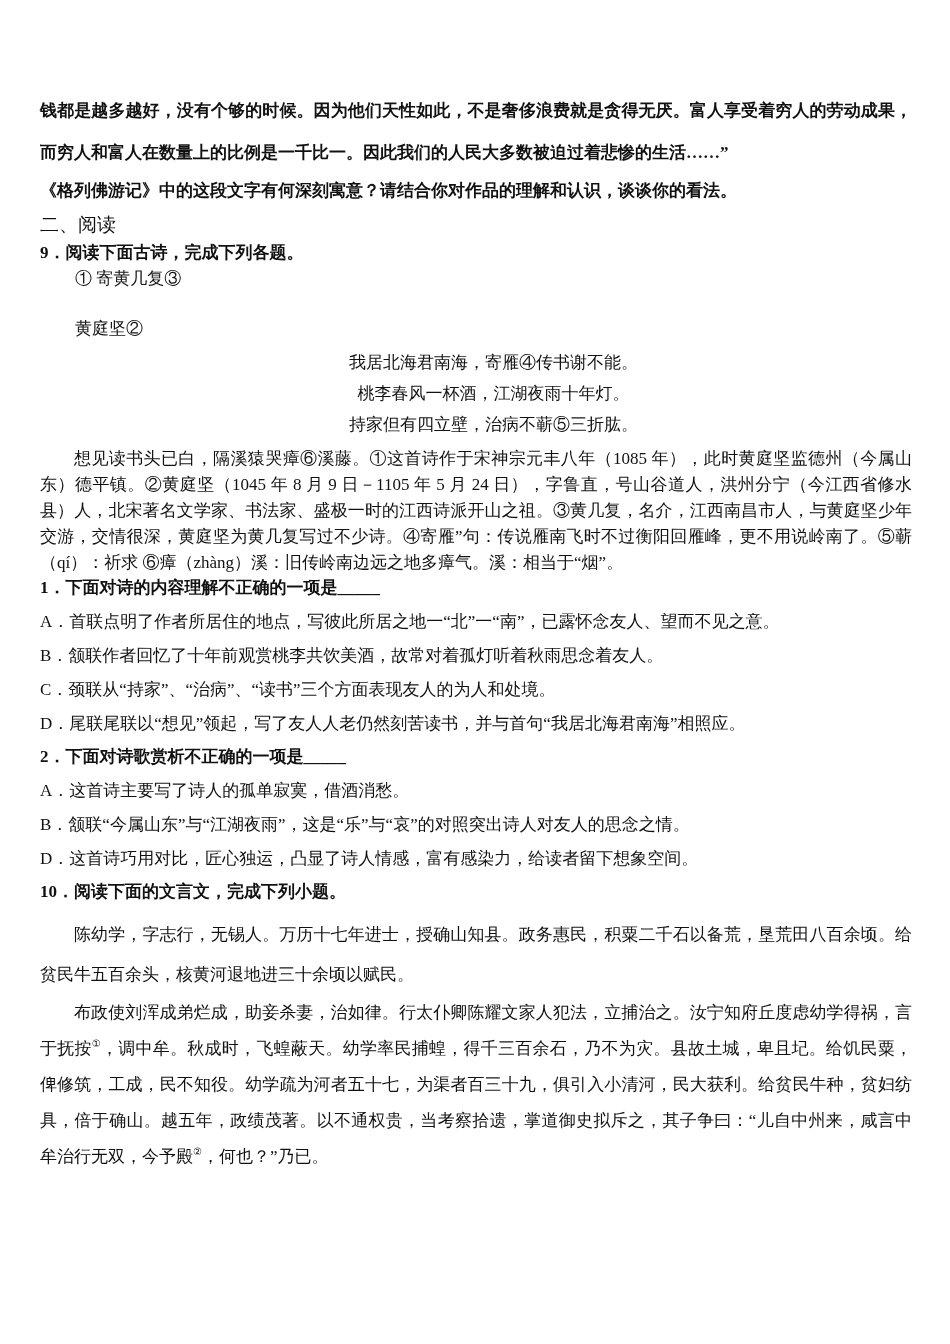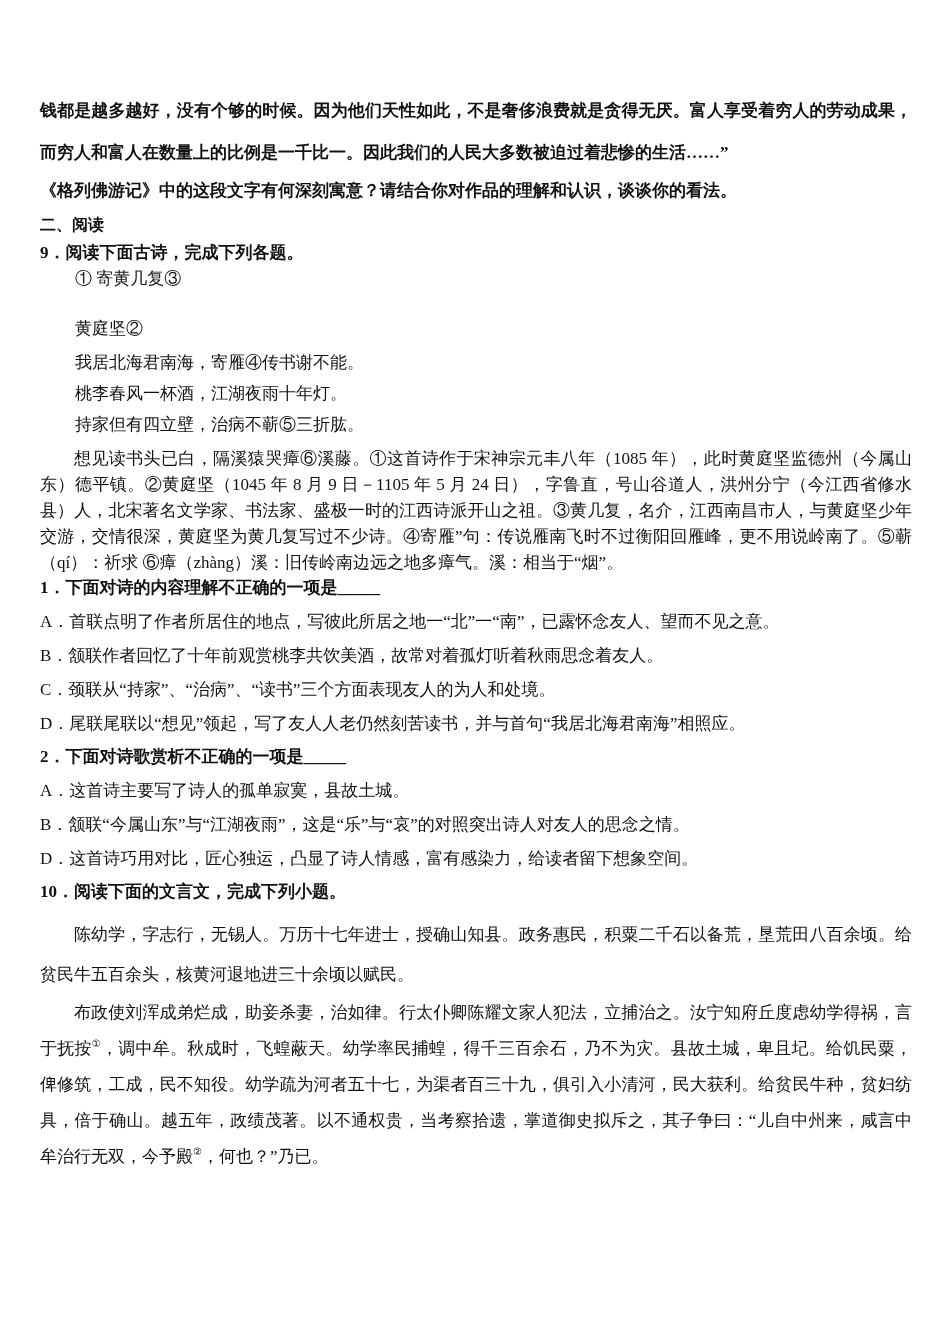--- a/index.html
+++ b/index.html
@@ -28,40 +28,40 @@
     text-align: justify;
     text-justify: inter-character;
   }
   .intro-question {
     font-weight: bold;
     line-height: 34px;
     margin-top: 0;
   }
 
   .section-title {
-    font-weight: bold;
-    font-size: 16px;
+    font-weight: normal;
+    font-size: 19px;
     line-height: 26px;
     margin: 4px 0 0 0;
   }
 
   .stem {
     line-height: 20px;
     margin: 0 0 13px 0;
     font-weight: bold;
   }
   .stem-q9 { margin-top: 5px; margin-bottom: 6px; }
 
   .poem {
     margin-left: 35px;
     margin-top: 6px;
   }
   .poem-title   { line-height: 20px; margin-bottom: 30px; }
   .poem-author  { line-height: 20px; margin-bottom: 14px; }
-  .poem-line    { line-height: 20px; margin-bottom: 11px; }
+  .poem-line    { line-height: 20px; margin-bottom: 11px; text-align: center; }
 
   .notes {
     text-indent: 2em;
     line-height: 26px;
     text-align: justify;
     text-justify: inter-character;
     margin-bottom: 2px;
   }
 
   .option {
@@ -106,21 +106,21 @@
 
   <p class="notes">想见读书头已白，隔溪猿哭瘴⑥溪藤。①这首诗作于宋神宗元丰八年（1085 年），此时黄庭坚监德州（今属山东）德平镇。②黄庭坚（1045 年 8 月 9 日－1105 年 5 月 24 日），字鲁直，号山谷道人，洪州分宁（今江西省修水县）人，北宋著名文学家、书法家、盛极一时的江西诗派开山之祖。③黄几复，名介，江西南昌市人，与黄庭坚少年交游，交情很深，黄庭坚为黄几复写过不少诗。④寄雁”句：传说雁南飞时不过衡阳回雁峰，更不用说岭南了。⑤蕲（qí）：祈求 ⑥瘴（zhàng）溪：旧传岭南边远之地多瘴气。溪：相当于“烟”。</p>
 
   <p class="stem">1．下面对诗的内容理解不正确的一项是_____</p>
   <p class="option">A．首联点明了作者所居住的地点，写彼此所居之地一“北”一“南”，已露怀念友人、望而不见之意。</p>
   <p class="option">B．颔联作者回忆了十年前观赏桃李共饮美酒，故常对着孤灯听着秋雨思念着友人。</p>
   <p class="option">C．颈联从“持家”、“治病”、“读书”三个方面表现友人的为人和处境。</p>
   <p class="option">D．尾联尾联以“想见”领起，写了友人人老仍然刻苦读书，并与首句“我居北海君南海”相照应。</p>
 
   <p class="stem">2．下面对诗歌赏析不正确的一项是_____</p>
-  <p class="option">A．这首诗主要写了诗人的孤单寂寞，县故土城。</p>
+  <p class="option">A．这首诗主要写了诗人的孤单寂寞，借酒消愁。</p>
   <p class="option">B．颔联“今属山东”与“江湖夜雨”，这是“乐”与“哀”的对照突出诗人对友人的思念之情。</p>
   <p class="option">D．这首诗巧用对比，匠心独运，凸显了诗人情感，富有感染力，给读者留下想象空间。</p>
 
   <p class="stem">10．阅读下面的文言文，完成下列小题。</p>
 
   <p class="passage passage-p1">陈幼学，字志行，无锡人。万历十七年进士，授确山知县。政务惠民，积粟二千石以备荒，垦荒田八百余顷。给贫民牛五百余头，核黄河退地进三十余顷以赋民。</p>
 
   <p class="passage passage-p2"><span>布政使刘浑成弟烂成，助妾杀妻，治如律。行太仆卿陈耀文家人犯法，立捕治之。汝宁知府丘度虑幼学得祸，言于抚按</span><sup class="note-ref">①</sup><span>，调中牟。秋成时，飞蝗蔽天。幼学率民捕蝗，得千三百余石，乃不为灾。县故土城，卑且圮。给饥民粟，俾修筑，工成，民不知役。幼学疏为河者五十七，为渠者百三十九，俱引入小清河，民大获利。给贫民牛种，贫妇纺具，倍于确山。越五年，政绩茂著。以不通权贵，当考察拾遗，掌道御史拟斥之，其子争曰：“儿自中州来，咸言中牟治行无双，今予殿</span><sup class="note-ref">②</sup><span>，何也？”乃已。</span></p>
 
 </div>

